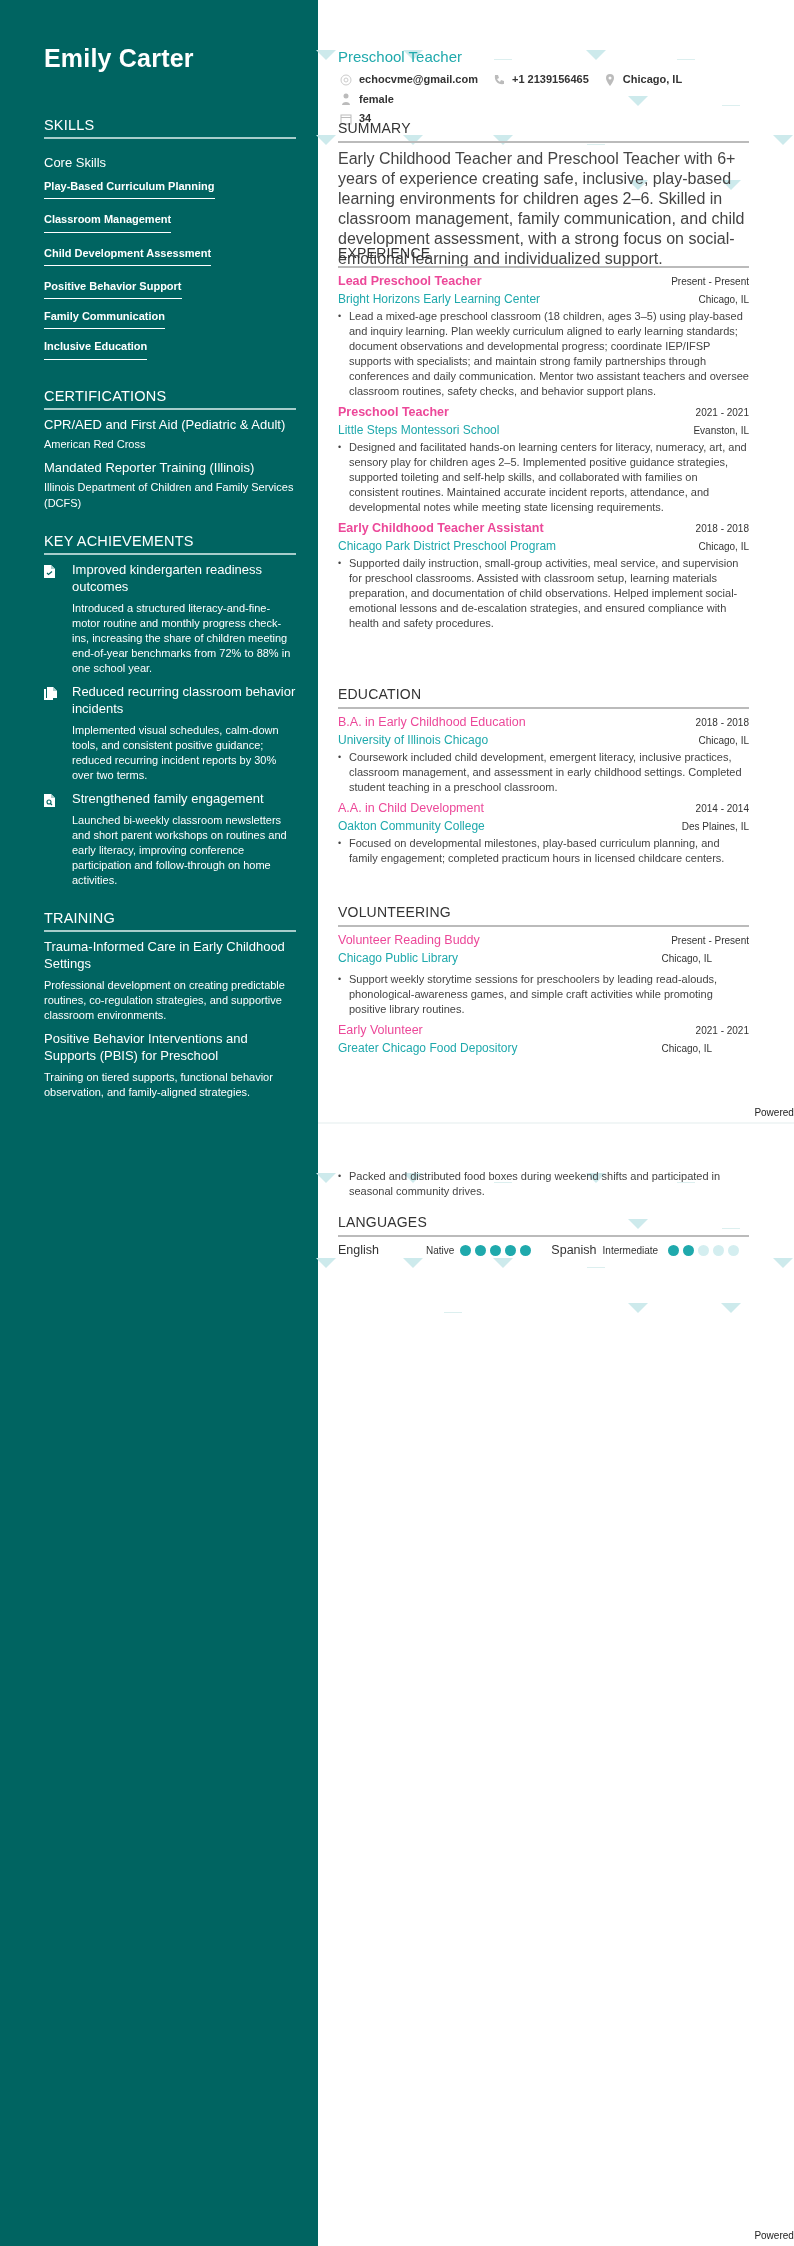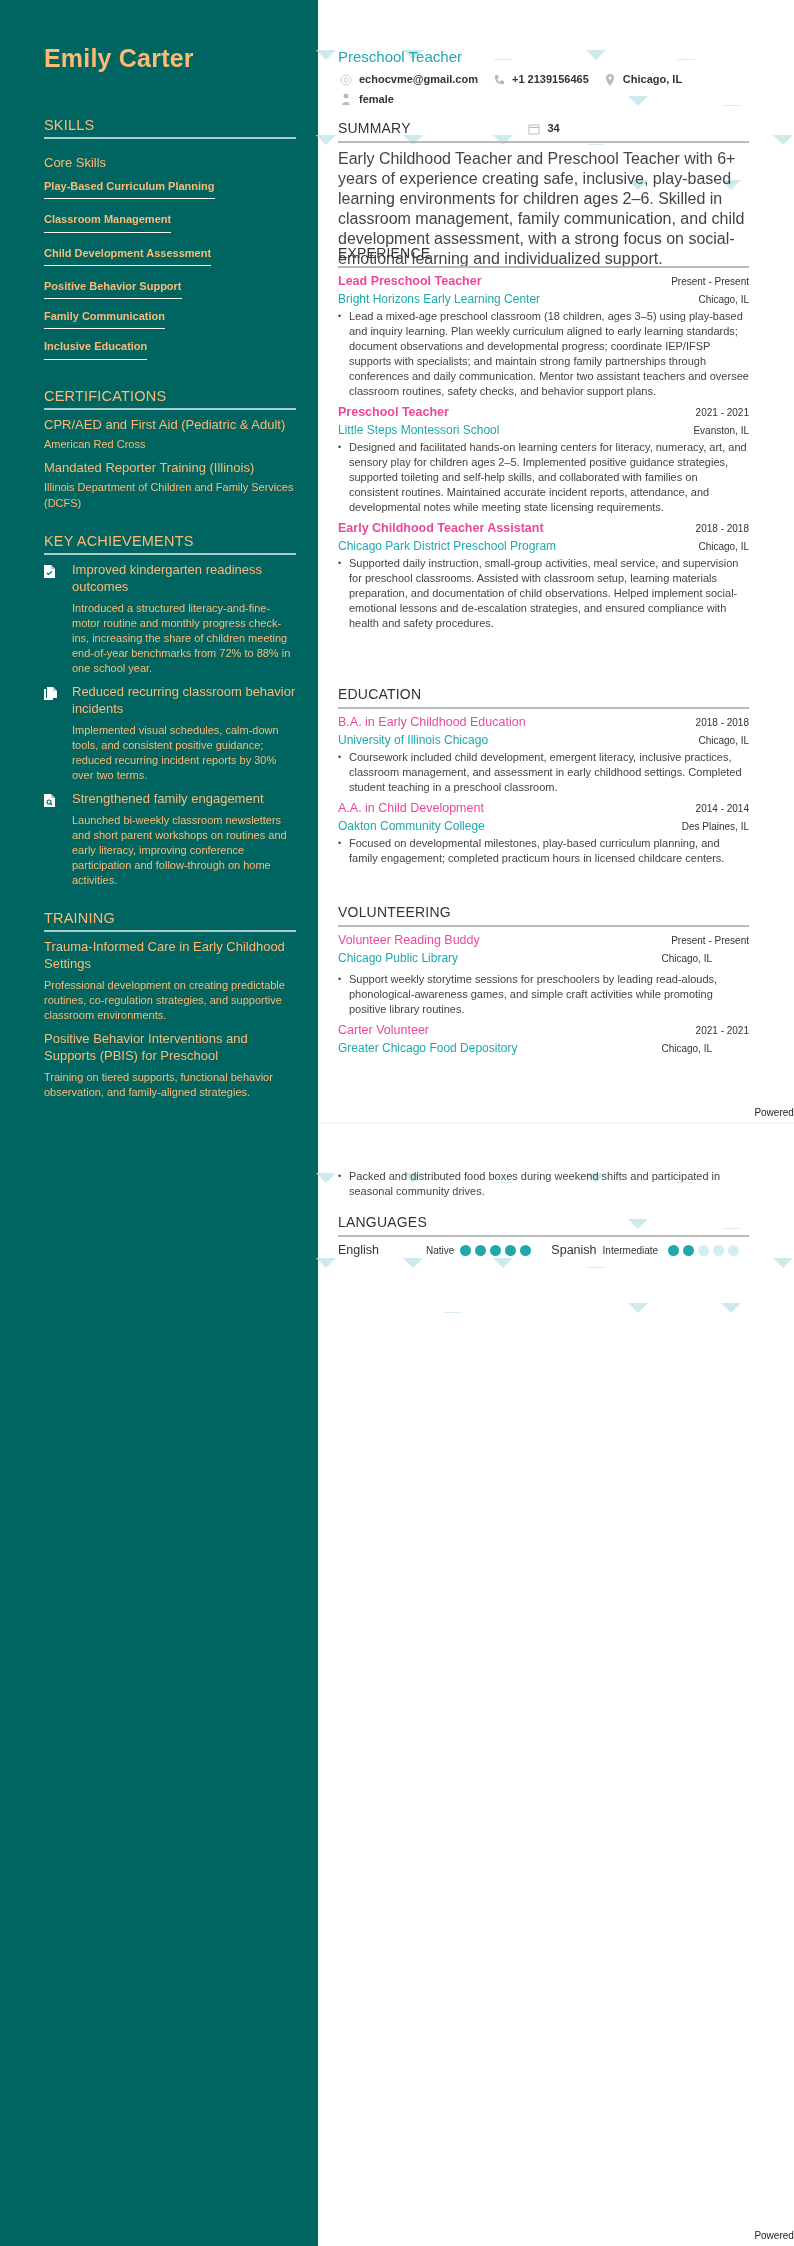--- a/index.html
+++ b/index.html
@@ -1,19 +1,19 @@
 <!DOCTYPE html>
 <html><head>
 <meta charset="utf-8">
 <style>
   * { box-sizing: border-box; margin: 0; padding: 0; }
   html, body { width: 794px; height: 2246px; background: #ffffff; overflow: hidden; }
   body { position: relative; font-family: "Liberation Sans", "DejaVu Sans", sans-serif; color: #333; }
 
-  .sidebar { position: absolute; left: 0; top: 0; width: 318px; height: 2246px; background: #006461; color: #fdba74; padding: 44px 22px 0 44px; }
+  .sidebar { position: absolute; left: 0; top: 0; width: 318px; height: 2246px; background: #006461; color: #ffffff; padding: 44px 22px 0 44px; }
   .name { font-size: 25px; font-weight: bold; letter-spacing: 0.2px; margin-bottom: 44px; }
   .s-heading { font-size: 14.5px; font-weight: normal; letter-spacing: 0.2px; padding-bottom: 4px; border-bottom: 2px solid #a7cdcb; margin-bottom: 7px; }
   .s-section { margin-bottom: 22px; }
   .core-label { font-size: 13px; margin-bottom: 6px; margin-top: 16px; }
   .skills { display: flex; flex-wrap: wrap; column-gap: 32px; }
   .skill { font-size: 11px; font-weight: bold; padding-bottom: 5px; border-bottom: 1.5px solid #ffffff; margin-bottom: 10px; line-height: 1.3; }
   .skill-row-full { flex-basis: 100%; }
   .skill-row-full > span { display: inline-block; padding-bottom: 5px; border-bottom: 1.5px solid #fff; }
   .cert-title { font-size: 13px; margin-bottom: 5px; }
   .cert-sub { font-size: 11px; line-height: 1.4; margin-bottom: 8px; }
@@ -26,21 +26,21 @@
   .tr-desc { font-size: 11px; line-height: 1.37; margin-bottom: 8px; }
 
   .main { position: absolute; left: 318px; top: 0; width: 576px; height: 2246px; }
   .bg-tri { position: absolute; width: 0; height: 0; border-left: 10px solid transparent; border-right: 10px solid transparent; border-top: 10px solid #cdeaec; }
   .bg-tri.outline { border-top-color: transparent; }
   .bg-tri.outline::after { content: ""; position: absolute; left: -9px; top: -10px; width: 18px; height: 9px; border-bottom: 1px solid #dcefef; }
   .title { position: absolute; top: 48px; left: 20px; font-size: 15px; color: #1fa9ac; }
   .contacts { position: absolute; top: 71px; left: 22px; width: 420px; font-size: 11px; font-weight: bold; color: #333; line-height: 17px; }
   .contact { display: inline-flex; align-items: center; margin-right: 12px; }
   .contact .ci { display: inline-block; width: 12px; height: 12px; margin-right: 7px; }
-  .contact-row2 { display: block; margin-top: 10px; justify-content: center; }
+  .contact-row2 { display: block; margin-top: 0px; }
 
   .m-section { position: absolute; left: 20px; width: 411px; }
   .m-heading { font-size: 14px; color: #333; letter-spacing: 0.2px; padding-bottom: 5px; border-bottom: 2px solid #bbbbbb; margin-bottom: 6px; }
   .summary { font-size: 16px; line-height: 20px; color: #444; }
   .entry { margin-bottom: 6px; }
   .row { display: flex; justify-content: space-between; align-items: baseline; }
   .e-title { font-size: 12.5px; color: #ec4899; }
   .e-title.bold { font-weight: bold; }
   .e-date { font-size: 10px; color: #333; }
   .e-org { font-size: 12px; color: #1fa9ac; margin-top: 4px; }
@@ -310,21 +310,21 @@
       <div class="row" style="padding-right:37px;">
           <span class="e-org">Chicago Public Library</span>
           <span class="e-loc">Chicago, IL</span>
         </div>
       <ul class="bullets" style="margin-top:7px;">
           <li>Support weekly storytime sessions for preschoolers by leading read-alouds, phonological-awareness games, and simple craft activities while promoting positive library routines.</li>
         </ul>
     </div>
     <div class="entry">
       <div class="row">
-          <span class="e-title">Carter Volunteer</span>
+          <span class="e-title">Early Volunteer</span>
           <span class="e-date">2021 - 2021</span>
         </div>
       <div class="row" style="padding-right:37px;">
           <span class="e-org">Greater Chicago Food Depository</span>
           <span class="e-loc">Chicago, IL</span>
         </div>
     </div>
   </section>
 
   <div class="powered" style="top:1105px;">

